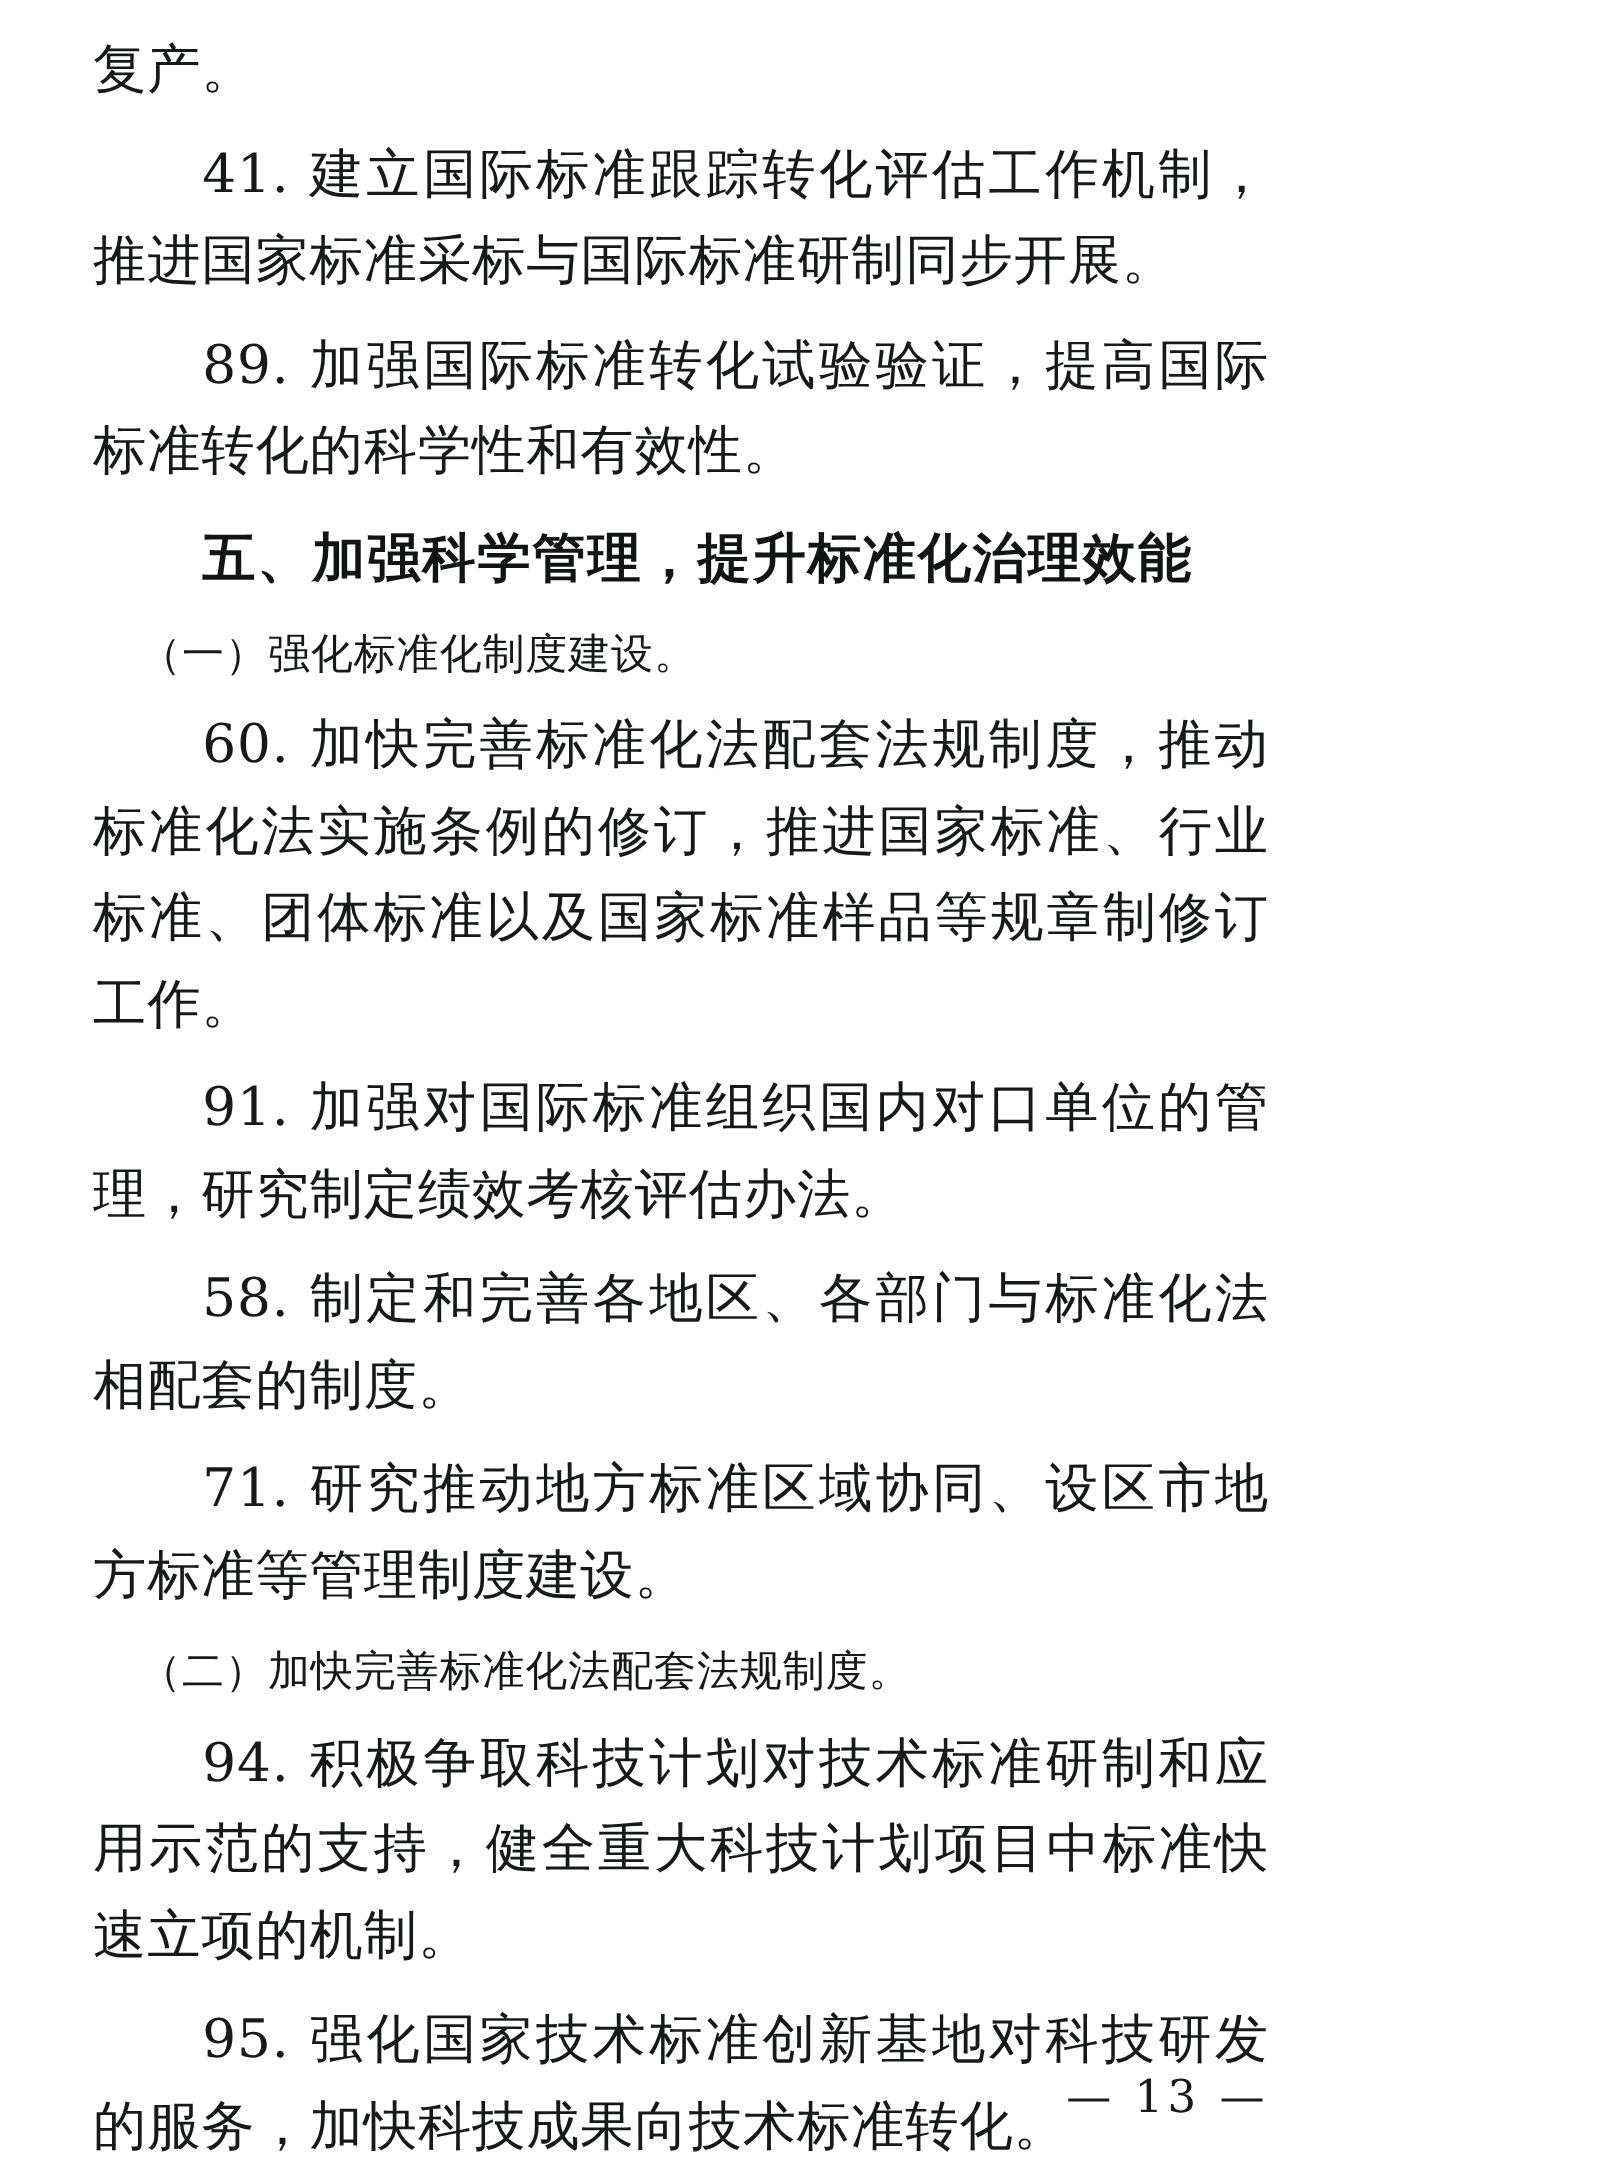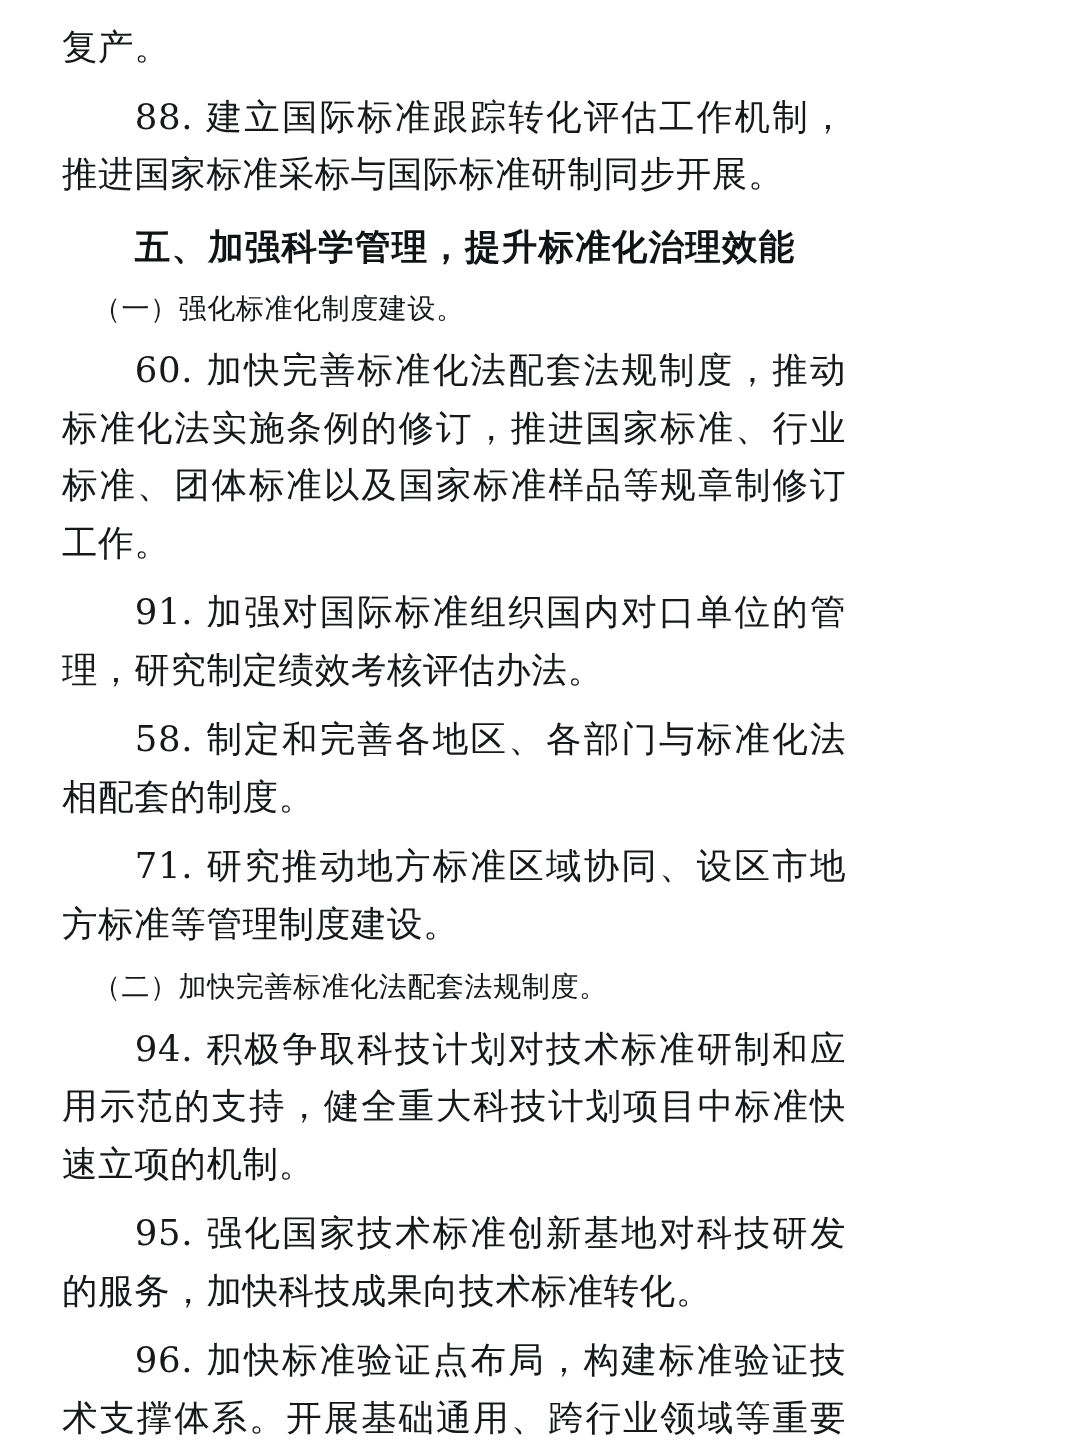--- a/index.html
+++ b/index.html
@@ -40,21 +40,21 @@
     text-indent: 0;
   }
   .heading {
     font-size: 35.5px;
     line-height: 1.62;
     margin: 16px 0 10px 0;
     text-indent: 2.05em;
     font-weight: bold;
     letter-spacing: 1.2px;
     color: #111315;
-    font-family: Liberation Serif, serif;
+    font-family: Liberation Mono, monospace;
   }
   .subheading {
     font-size: 28px;
     line-height: 1.62;
     margin: 8px 0 10px 0;
     text-indent: 1.1em;
     letter-spacing: 0.6px;
   }
   .footer {
     position: absolute;
@@ -67,22 +67,23 @@
     color: #1a1a1a;
   }
 </style>
 </head>
 <body>
 
 <div class="page">
 
   <p class="para noindent">复产。</p>
 
-  <p class="para indent">88. 建立国际标准跟踪转化评估工作机制，推进国家标准采标与国际标准研制同步开展。</p>
+  <p class="para indent">41. 建立国际标准跟踪转化评估工作机制，推进国家标准采标与国际标准研制同步开展。</p>
 
+  <p class="para indent">89. 加强国际标准转化试验验证，提高国际标准转化的科学性和有效性。</p>
 
   <p class="heading">五、加强科学管理，提升标准化治理效能</p>
 
   <p class="para subheading">（一）强化标准化制度建设。</p>
 
   <p class="para indent">60. 加快完善标准化法配套法规制度，推动标准化法实施条例的修订，推进国家标准、行业标准、团体标准以及国家标准样品等规章制修订工作。</p>
 
   <p class="para indent">91. 加强对国际标准组织国内对口单位的管理，研究制定绩效考核评估办法。</p>
 
   <p class="para indent">58. 制定和完善各地区、各部门与标准化法相配套的制度。</p>
@@ -90,13 +91,14 @@
   <p class="para indent">71. 研究推动地方标准区域协同、设区市地方标准等管理制度建设。</p>
 
   <p class="para subheading">（二）加快完善标准化法配套法规制度。</p>
 
   <p class="para indent">94. 积极争取科技计划对技术标准研制和应用示范的支持，健全重大科技计划项目中标准快速立项的机制。</p>
 
   <p class="para indent">95. 强化国家技术标准创新基地对科技研发的服务，加快科技成果向技术标准转化。</p>
 
   <p class="para indent">96. 加快标准验证点布局，构建标准验证技术支撑体系。开展基础通用、跨行业领域等重要国家标准的综合实验验证平</p>
 
+  <div class="footer">— 13 —</div>
 </div>
 
 </body></html>

